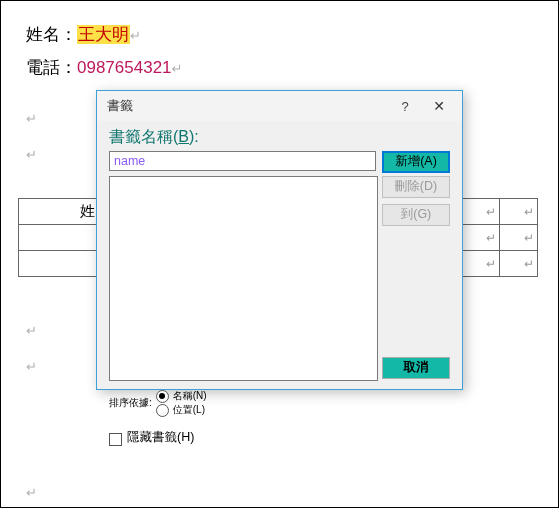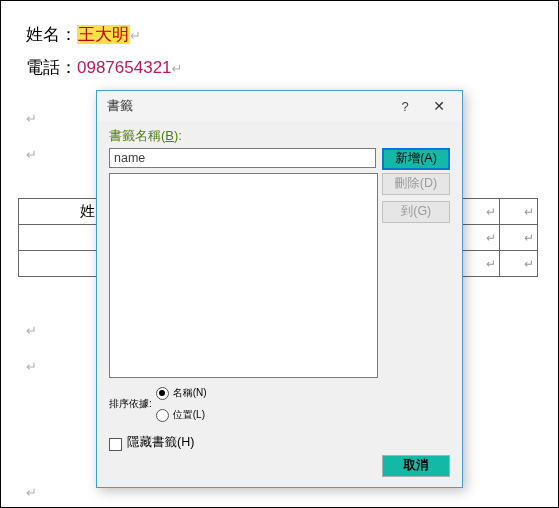--- a/index.html
+++ b/index.html
@@ -59,51 +59,51 @@
     font-size: 12px;
     color: #999;
     text-align: right;
     padding-right: 3px;
   }
   .dialog {
     position: absolute;
     left: 95px;
     top: 89px;
     width: 367px;
-    height: 398px;
+    height: 300px;
     background: #f0f0f0;
     border: 1px solid #3ea0d8;
     box-shadow: 3px 3px 12px rgba(0,0,0,0.25);
   }
   .titlebar {
     height: 30px;
     display: flex;
     align-items: center;
     padding: 0 6px 0 10px;
     background: #f3f3f3;
   }
   .titlebar .title { flex: 1; font-size: 13px; color:#333; }
   .titlebar .help {
     width: 34px; text-align:center; font-size:13px; color:#444; cursor:default;
   }
   .titlebar .close {
     width: 34px; text-align:center; font-size:14px; color:#333; cursor:default;
   }
   .dlg-body { padding: 6px 12px 10px 12px; }
-  .fld-label { font-size: 13px; margin-bottom: 3px; color:#4d7c0f; }
+  .fld-label { font-size: 16px; margin-bottom: 3px; color:#0f766e; }
   .fld-label u { text-decoration: underline; }
   .name-row { display:flex; gap:6px; }
   .name-input {
     flex: 1;
     height: 20px;
     border: 1px solid #7a7a7a;
     background: #fff;
     font-size: 12.5px;
     padding: 1px 4px;
-    color: #404040;
+    color: #8b5cf6;
   }
   .btn {
     width: 68px;
     height: 22px;
     background: #14b8a6;
     border: 1px solid #adadad;
     font-size: 12.5px;
     text-align: center;
     line-height: 19px;
     color: #000;
@@ -121,21 +121,21 @@
   .main-row { display:flex; gap:4px; margin-top: 3px; }
   .listbox {
     flex: 1;
     height: 205px;
     background: #fff;
     border: 1px solid #7a7a7a;
   }
   .side-btns { display:flex; flex-direction:column; gap:6px; }
   .sort-row { margin-top: 8px; font-size: 10px; display:flex; align-items:center; }
   .sort-label { margin-right: 4px; }
-  .radio-group { display:flex; flex-direction:column; gap:8px; }
+  .radio-group { display:flex; flex-direction:column; gap:0; }
   .radio-opt { display:flex; align-items:center; gap:4px; }
   .radio {
     width: 13px; height: 13px; border: 1px solid #555; border-radius:50%;
     display:inline-flex; align-items:center; justify-content:center; background:#fff;
   }
   .radio.checked::after {
     content:""; width:6px; height:6px; background:#000; border-radius:50%;
   }
   .chk-row { margin-top: 12px; font-size:12.5px; display:flex; align-items:flex-end; gap:5px; }
   .chk {

